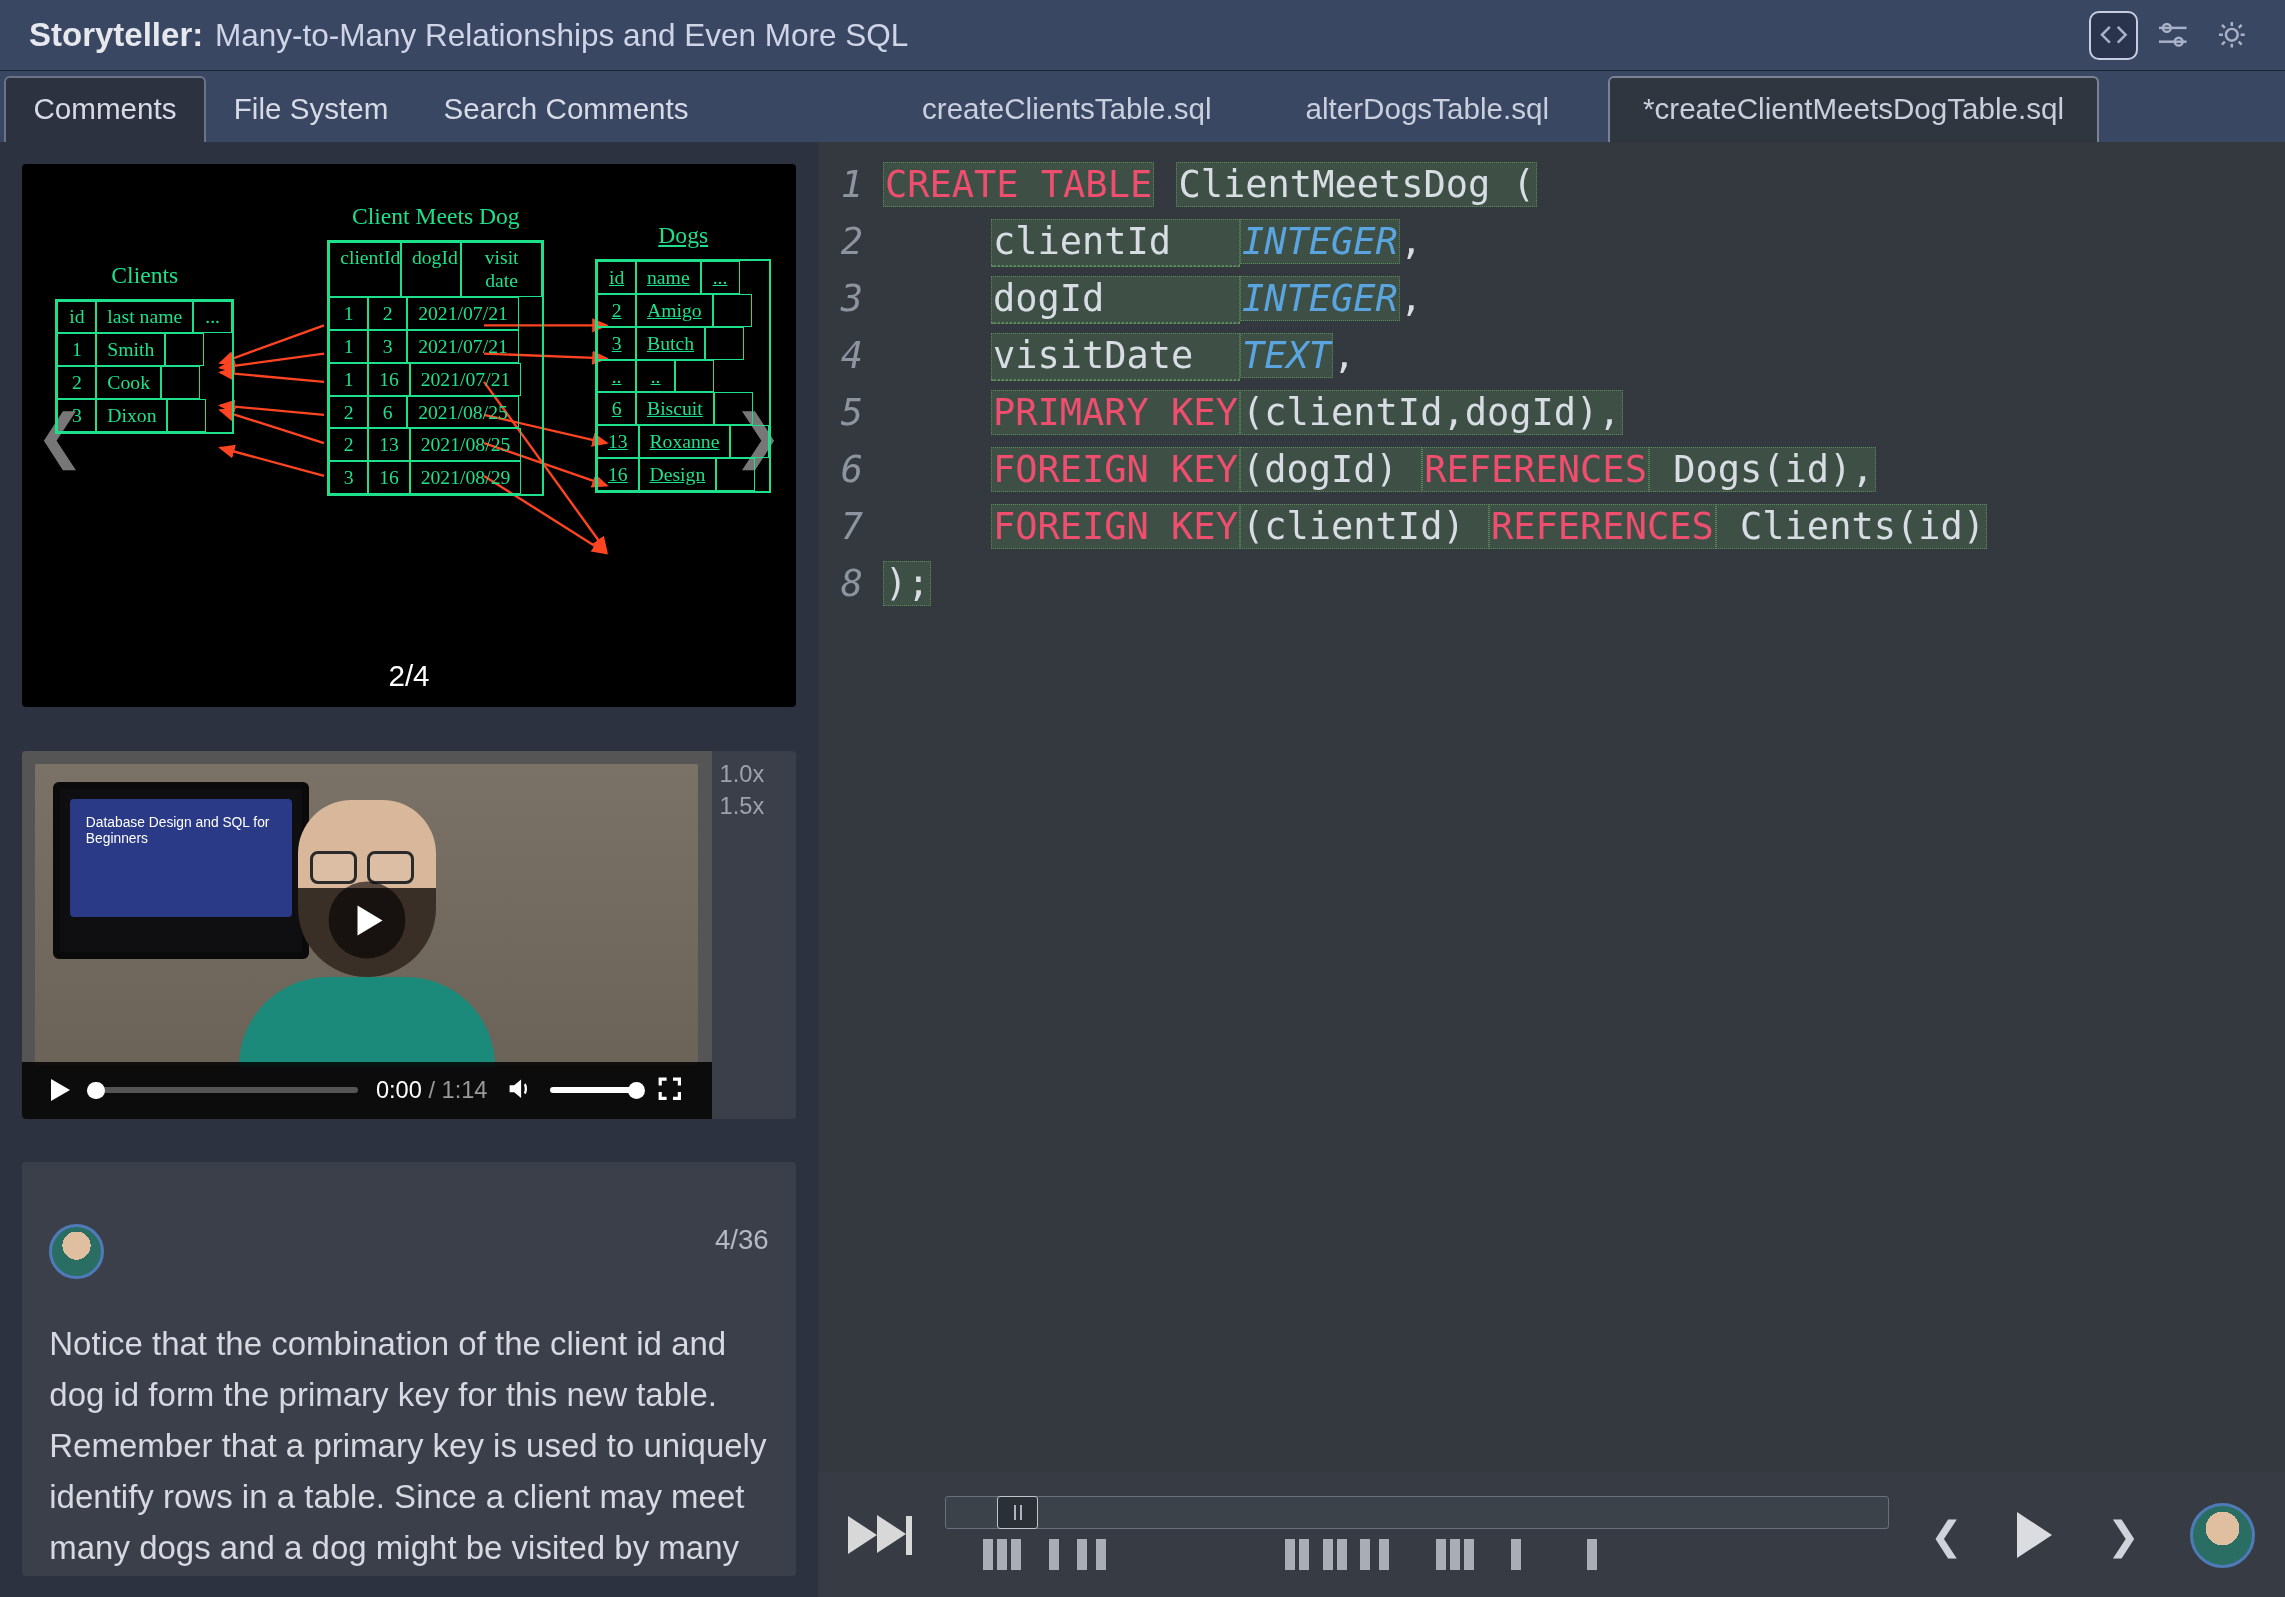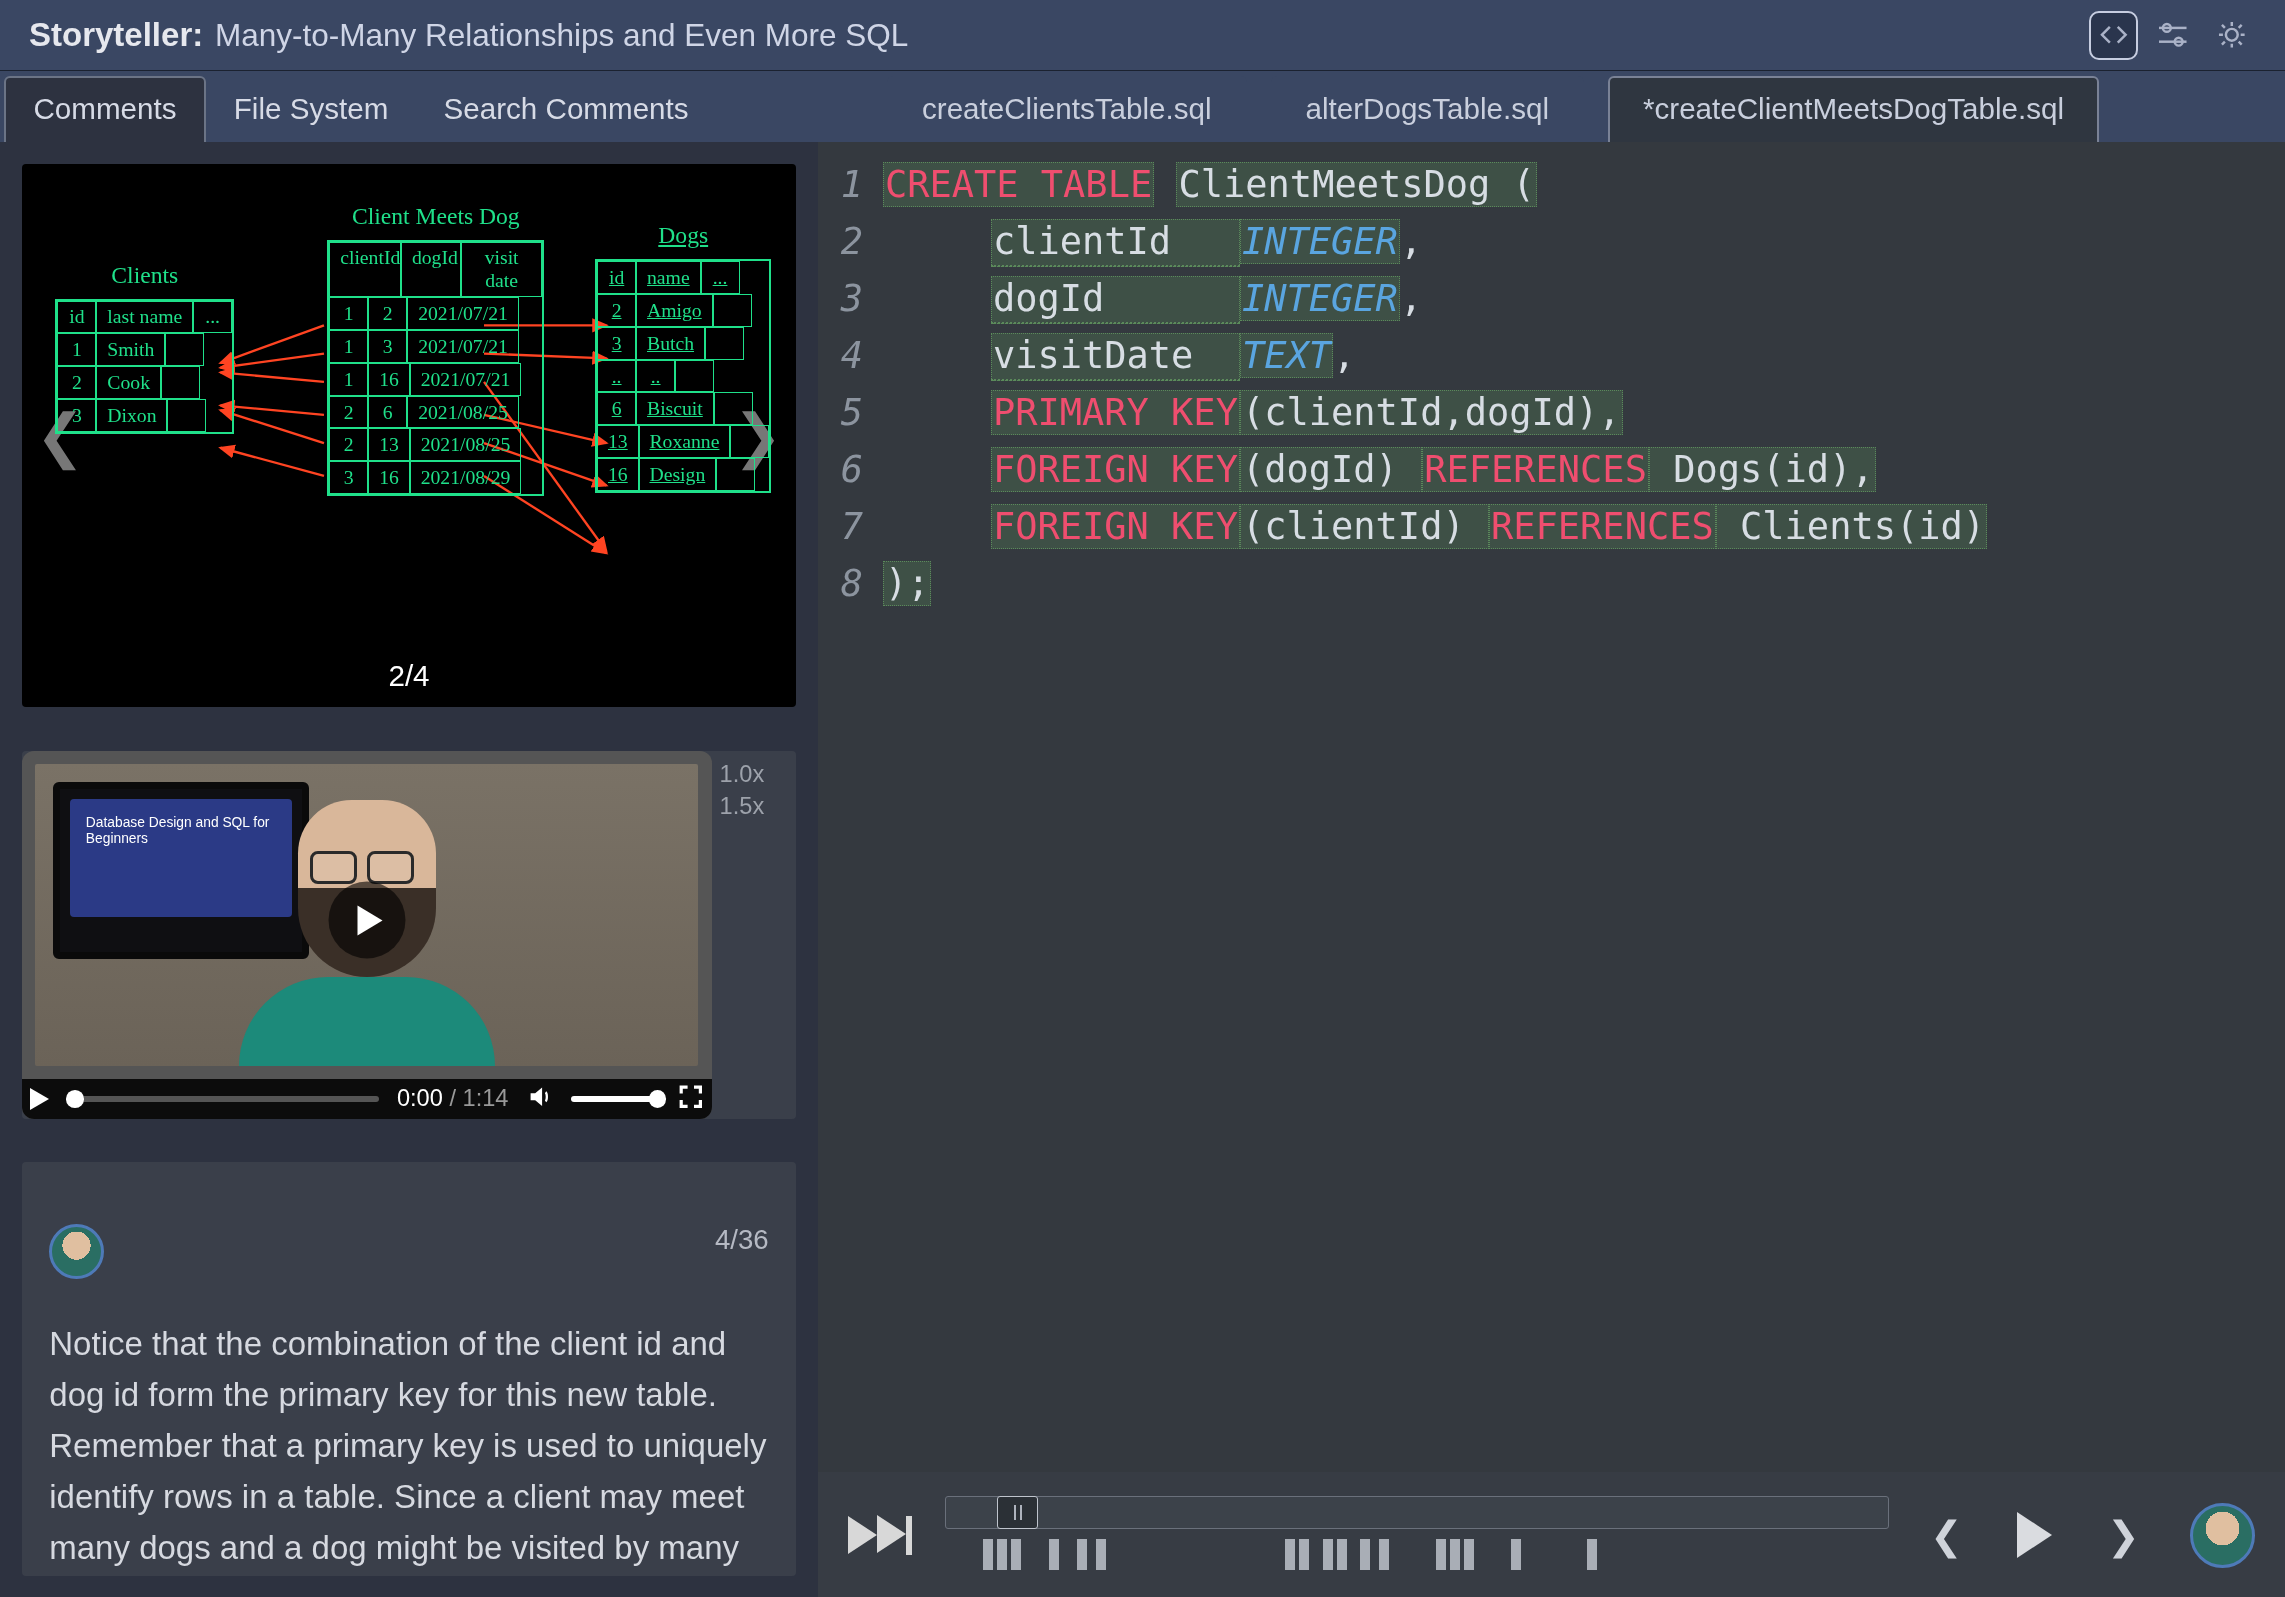--- a/index.html
+++ b/index.html
@@ -51,34 +51,34 @@
   .page-ind { position:absolute; left:50%; bottom:13.8px; transform:translateX(-50%); color:#fff; font-size:29.6px;}
   .chev { position:absolute; top:50%; transform:translateY(-50%); color:#777; font-size:59px; cursor:pointer; padding:0 5.9px; user-select:none;}
   .chev.l{left:7.9px;} .chev.r{right:7.9px;}
 
   .svg-arrows { position:absolute; inset:0; pointer-events:none;}
   .svg-arrows line { stroke:#ff4422; stroke-width:2.5;}
   .svg-arrows polygon { fill:#ff4422;}
 
   
   .video-card { height:374px; display:flex; background:#3a3f4a;}
-  .video-frame { position:relative; width:690px; background:#555; overflow:hidden;border-radius:12px;}
+  .video-frame { position:relative; width:690px; background:#555; overflow:hidden;}
   .video-scene { position:absolute; inset:13.8px 13.8px 53px 13.8px; background:linear-gradient(#7a7266,#6b6358); border-radius:2px; display:flex; align-items:flex-end; justify-content:center;}
   .person { width:256px; height:296px; position:relative;}
   .person .head{ width:138px;height:167px;background:#d9b79a;border-radius:69px 69px 89px 89px;position:absolute;left:59px;top:29.6px;}
   .person .beard{position:absolute;left:59px;top:118px;width:138px;height:89px;background:#3a2f27;border-radius:0 0 69px 69px;}
   .person .body{position:absolute;bottom:0;left:0;width:256px;height:89px;background:#1c8a7a;border-radius:118px 118px 0 0;}
   .person .glasses{position:absolute;left:71px;top:81px;width:114px;height:35px;}
   .person .glasses span{display:inline-block;width:47px;height:33px;border:3.9px solid #2a2a2a;border-radius:7.9px;background:rgba(255,255,255,.1);}    
   .person .glasses span:last-child{margin-left:9.9px;}
   .monitor{position:absolute;left:17.7px;top:17.7px;width:256px;height:177px;background:#0f0f12;border:7.9px solid #0a0a0a;border-radius:5.9px;}
   .monitor .slide{margin:9.9px;padding:15.8px;background:#2b3a86;color:#fff;font-size:13.8px;line-height:1.2;border-radius:3.9px;height:118px;}
   .play-circle{position:absolute;left:50%;top:46%;transform:translate(-50%,-50%);width:77px;height:77px;border-radius:50%;background:rgba(0,0,0,.6);display:flex;align-items:center;justify-content:center;cursor:pointer;}
   .play-circle::after{content:"";border-left:25.6px solid #fff;border-top:15.8px solid transparent;border-bottom:15.8px solid transparent;margin-left:5.9px;}
-  .video-controls{position:absolute;left:0;right:0;bottom:0;height:40px;background:rgba(0,0,0,.85);display:flex;align-items:center;padding:0 8px;gap:17.7px;}
+  .video-controls{position:absolute;left:0;right:0;bottom:0;height:57px;background:rgba(0,0,0,.85);display:flex;align-items:center;padding:0 29px;gap:17.7px;}
   .ctl-play{width:0;height:0;border-left:19.7px solid #fff;border-top:11.8px solid transparent;border-bottom:11.8px solid transparent;cursor:pointer;}
   .seek{flex:1;height:5.9px;background:#555;border-radius:3px;position:relative;}
   .seek .knob{position:absolute;left:0;top:-5.9px;width:17.7px;height:17.7px;border-radius:50%;background:#fff;}
   .time{font-size:23.6px;color:#fff;white-space:nowrap;}
   .time .dur{color:#999;}
   .vol-icon svg{width:27.6px;height:27.6px;fill:#fff;}
   .vol-bar{width:89px;height:5.9px;background:#fff;border-radius:3px;position:relative;}
   .vol-bar .knob{position:absolute;right:-5.9px;top:-5.9px;width:17.7px;height:17.7px;border-radius:50%;background:#fff;}
   .fs-icon svg{width:25.6px;height:25.6px;stroke:#fff;fill:none;stroke-width:3;}
   .speed-col{width:69px;display:flex;flex-direction:column;align-items:flex-start;padding:9.9px 0 0 7.9px;color:#9da2ab;font-size:23.6px;gap:5.9px;}

